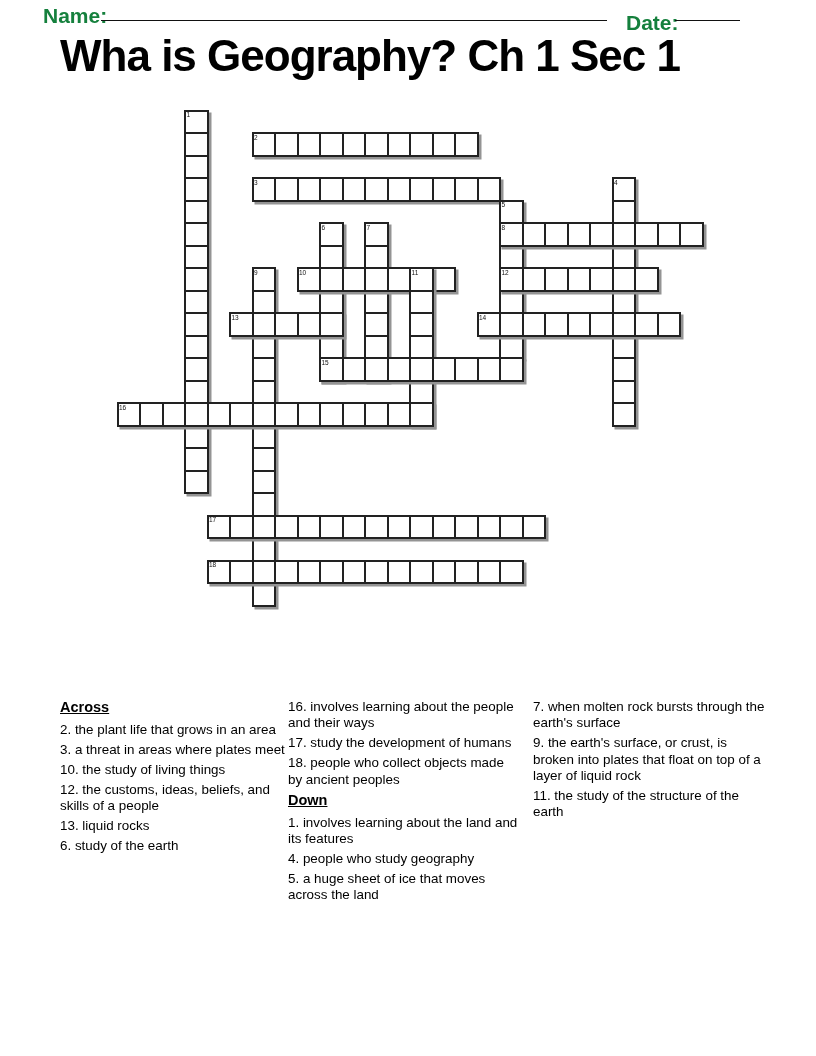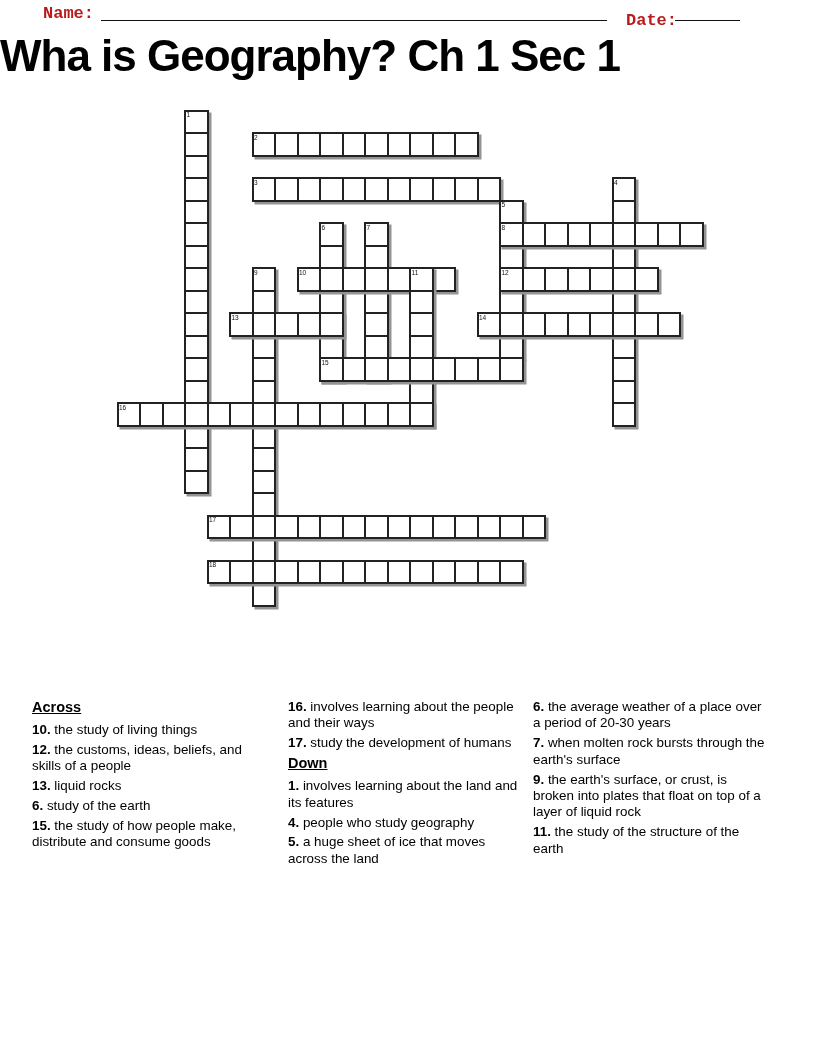--- a/index.html
+++ b/index.html
@@ -2,57 +2,57 @@
 <html><head>
 <meta charset="utf-8">
 <style>
   html,body{margin:0;padding:0;}
   body{
     width:816px;height:1056px;position:relative;background:#ffffff;
     font-family:"Liberation Sans","DejaVu Sans",sans-serif;color:#000;
     overflow:hidden;
   }
   
-  .hdr-label{position:absolute;font-size:17px;font-weight:bold;color:#b91c1c;font-family:Liberation Mono, monospace;}
+  .hdr-label{position:absolute;font-size:21px;font-weight:bold;color:#15803d;}
   .fill-line{position:absolute;border-bottom:1.6px solid #111;height:0;}
   #name-label{left:43px;top:4px;}
   #name-line{left:101px;top:20px;width:506px;}
   #date-label{left:626px;top:11px;}
   #date-line{left:675px;top:20px;width:65px;}
   
   .title{
-    position:absolute;top:31px;left:0;width:680px;text-align:left;
+    position:absolute;top:31px;left:0;width:680px;text-align:right;
     font-size:44px;font-weight:600;letter-spacing:-1px;color:#000;
   }
   
   .grid{position:absolute;left:116.5px;top:109.5px;width:586px;height:496px;}
   .word{
     position:absolute;display:flex;background:#fff;
     border:1px solid #222;box-shadow:2.5px 2.5px 0 #949494;
   }
   .word.down{flex-direction:column;}
   .cell{
     width:22.5px;height:22.5px;box-sizing:border-box;
     background:#fff;border:1px solid #222;flex:0 0 auto;
   }
   .word-num{
     position:absolute;top:0.5px;left:1.5px;font-size:6.5px;line-height:7px;
     color:#111;z-index:3;font-family:"Liberation Sans",sans-serif;
   }
   
   .clue-col{position:absolute;top:699px;}
-  #clue-col-1{left:32px;width:227px;}
+  #clue-col-1{left:60px;width:227px;}
   #clue-col-2{left:288px;width:232px;}
   #clue-col-3{left:533px;width:236px;}
   .clue-head{
     font-size:14.5px;font-weight:bold;text-decoration:underline;
     margin:0 0 6px 0;line-height:17px;
   }
   p.clue{font-size:13.4px;line-height:16.4px;margin:0 0 3.5px 0;}
-  p.clue b{font-weight:bold;}
+  p.clue b{font-weight:normal;}
 </style>
 </head>
 <body>
 
 <span id="name-label" class="hdr-label">Name:</span>
 <span id="name-line" class="fill-line"></span>
 <span id="date-label" class="hdr-label">Date:</span>
 <span id="date-line" class="fill-line"></span>
 
 <div class="title">Wha is Geography? Ch 1 Sec 1</div>
@@ -290,32 +290,33 @@
       <div class="cell"></div>
       <div class="cell"></div>
       <div class="cell"></div>
       <div class="cell"></div>
       <div class="cell"></div>
     </div>
   </div>
 
 <div id="clue-col-1" class="clue-col">
     <div class="clue-head">Across</div>
+    <p class="clue"><b>2.</b> the plant life that grows in an area</p>
+    <p class="clue"><b>3.</b> a threat in areas where plates meet</p>
     <p class="clue"><b>10.</b> the study of living things</p>
     <p class="clue"><b>12.</b> the customs, ideas, beliefs, and skills of a people</p>
     <p class="clue"><b>13.</b> liquid rocks</p>
     <p class="clue"><b>6.</b> study of the earth</p>
-    <p class="clue"><b>15.</b> the study of how people make, distribute and consume goods</p>
   </div>
 <div id="clue-col-2" class="clue-col">
     <p class="clue"><b>16.</b> involves learning about the people and their ways</p>
     <p class="clue"><b>17.</b> study the development of humans</p>
+    <p class="clue"><b>18.</b> people who collect objects made by ancient peoples</p>
     <div class="clue-head">Down</div>
     <p class="clue"><b>1.</b> involves learning about the land and its features</p>
     <p class="clue"><b>4.</b> people who study geography</p>
     <p class="clue"><b>5.</b> a huge sheet of ice that moves across the land</p>
   </div>
 <div id="clue-col-3" class="clue-col">
-    <p class="clue"><b>6.</b> the average weather of a place over a period of 20-30 years</p>
     <p class="clue"><b>7.</b> when molten rock bursts through the earth's surface</p>
     <p class="clue"><b>9.</b> the earth's surface, or crust, is broken into plates that float on top of a layer of liquid rock</p>
     <p class="clue"><b>11.</b> the study of the structure of the earth</p>
   </div>
 
 </body></html>

